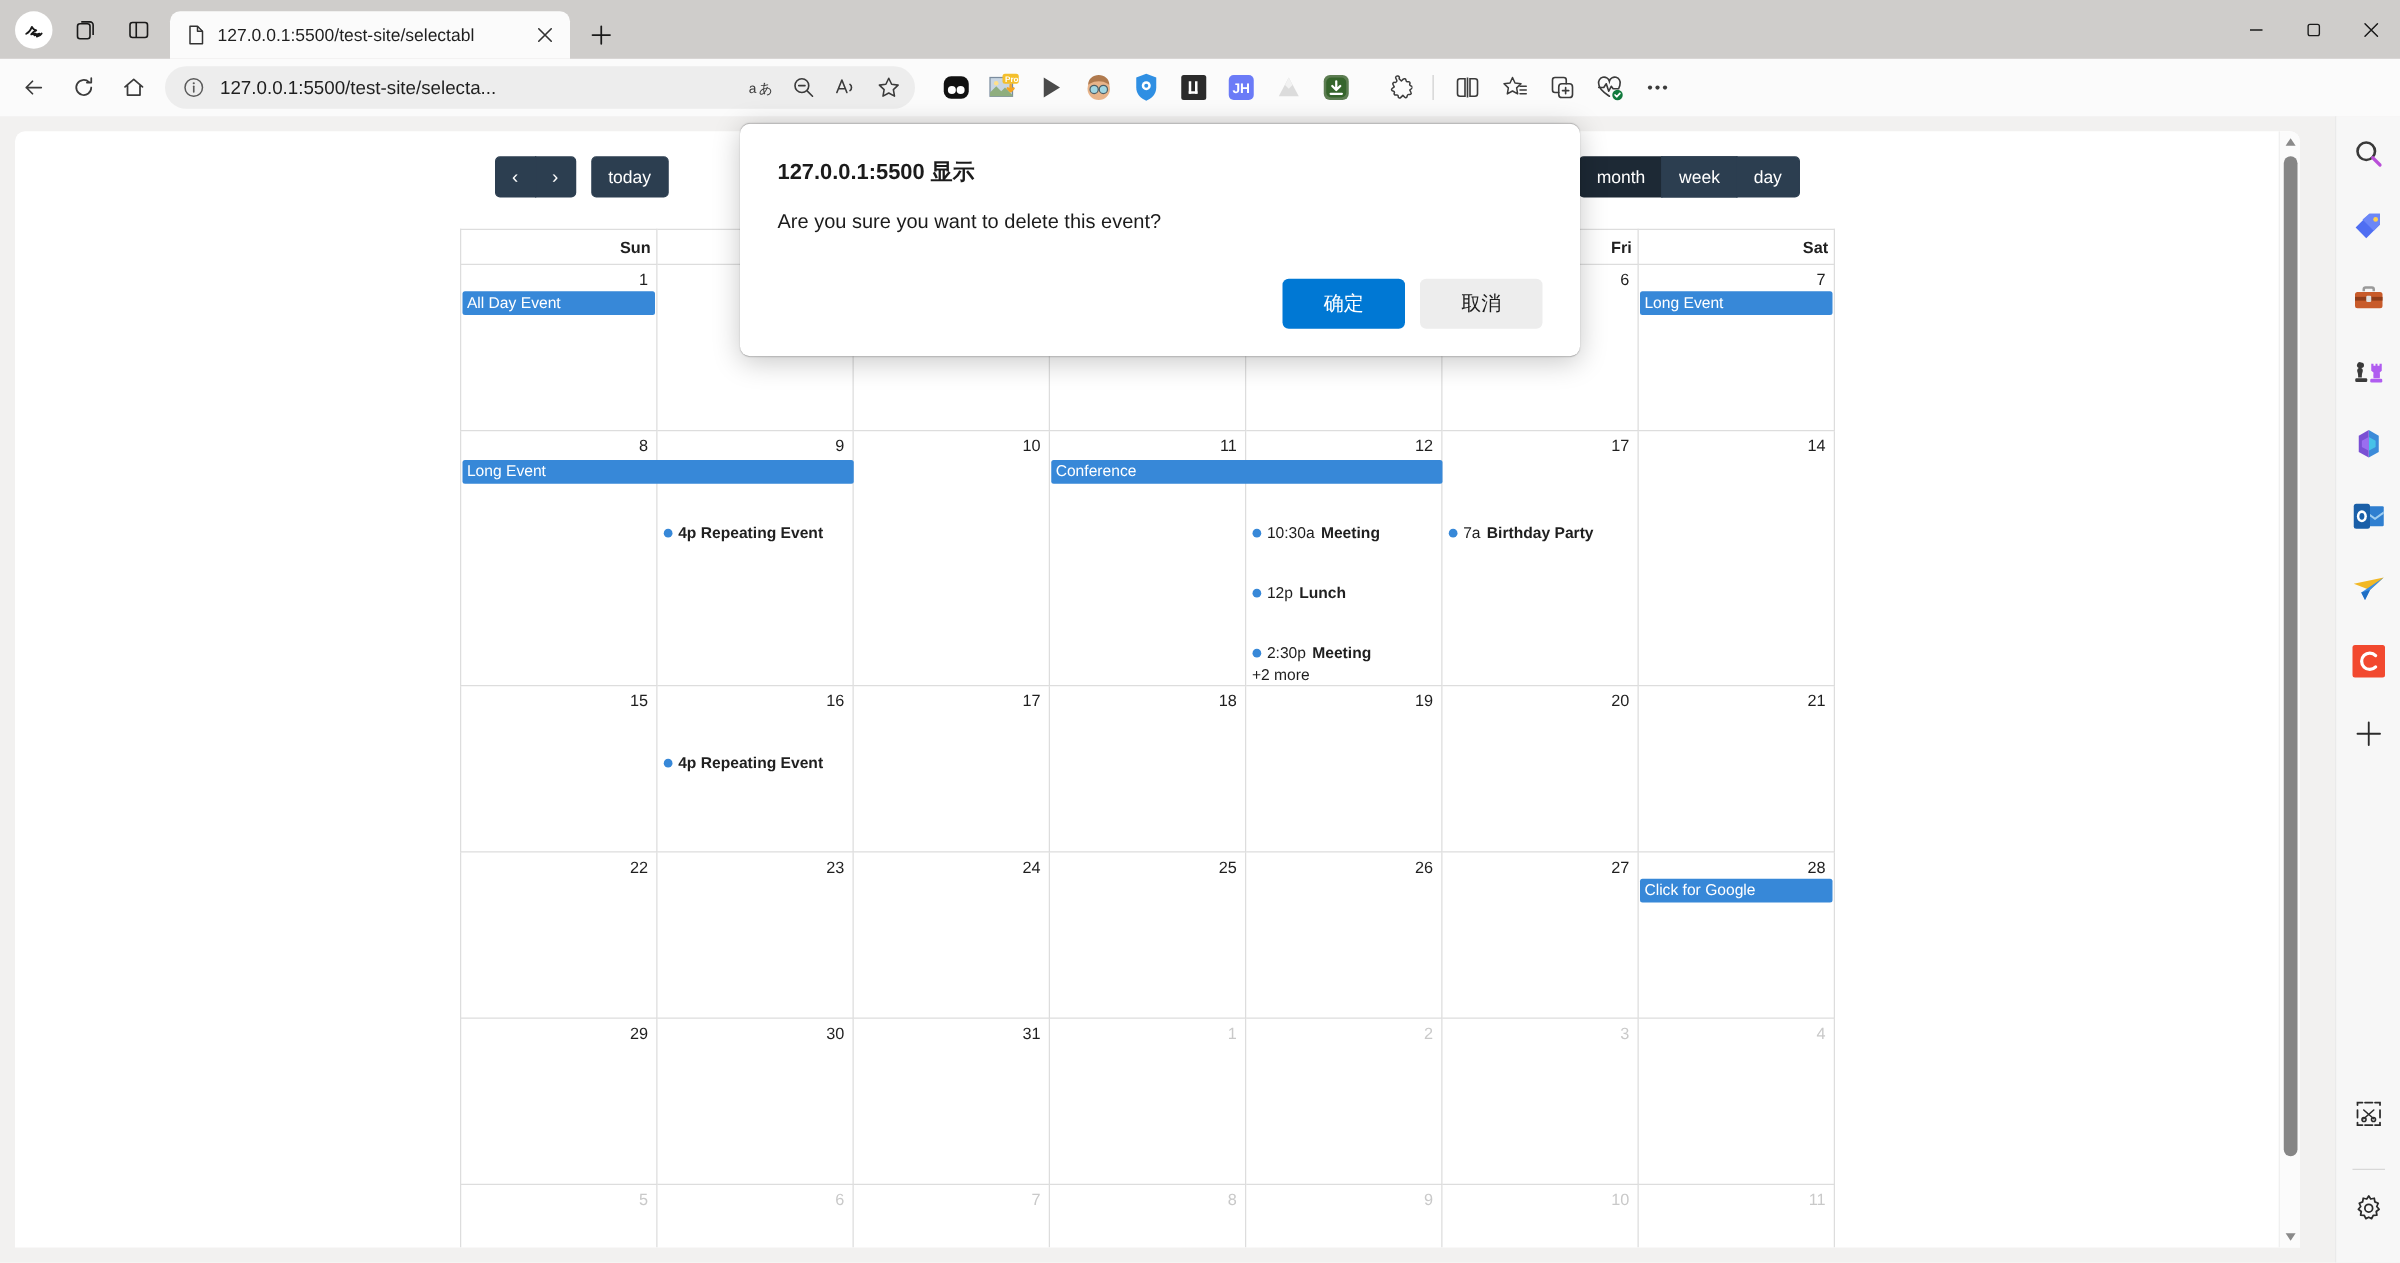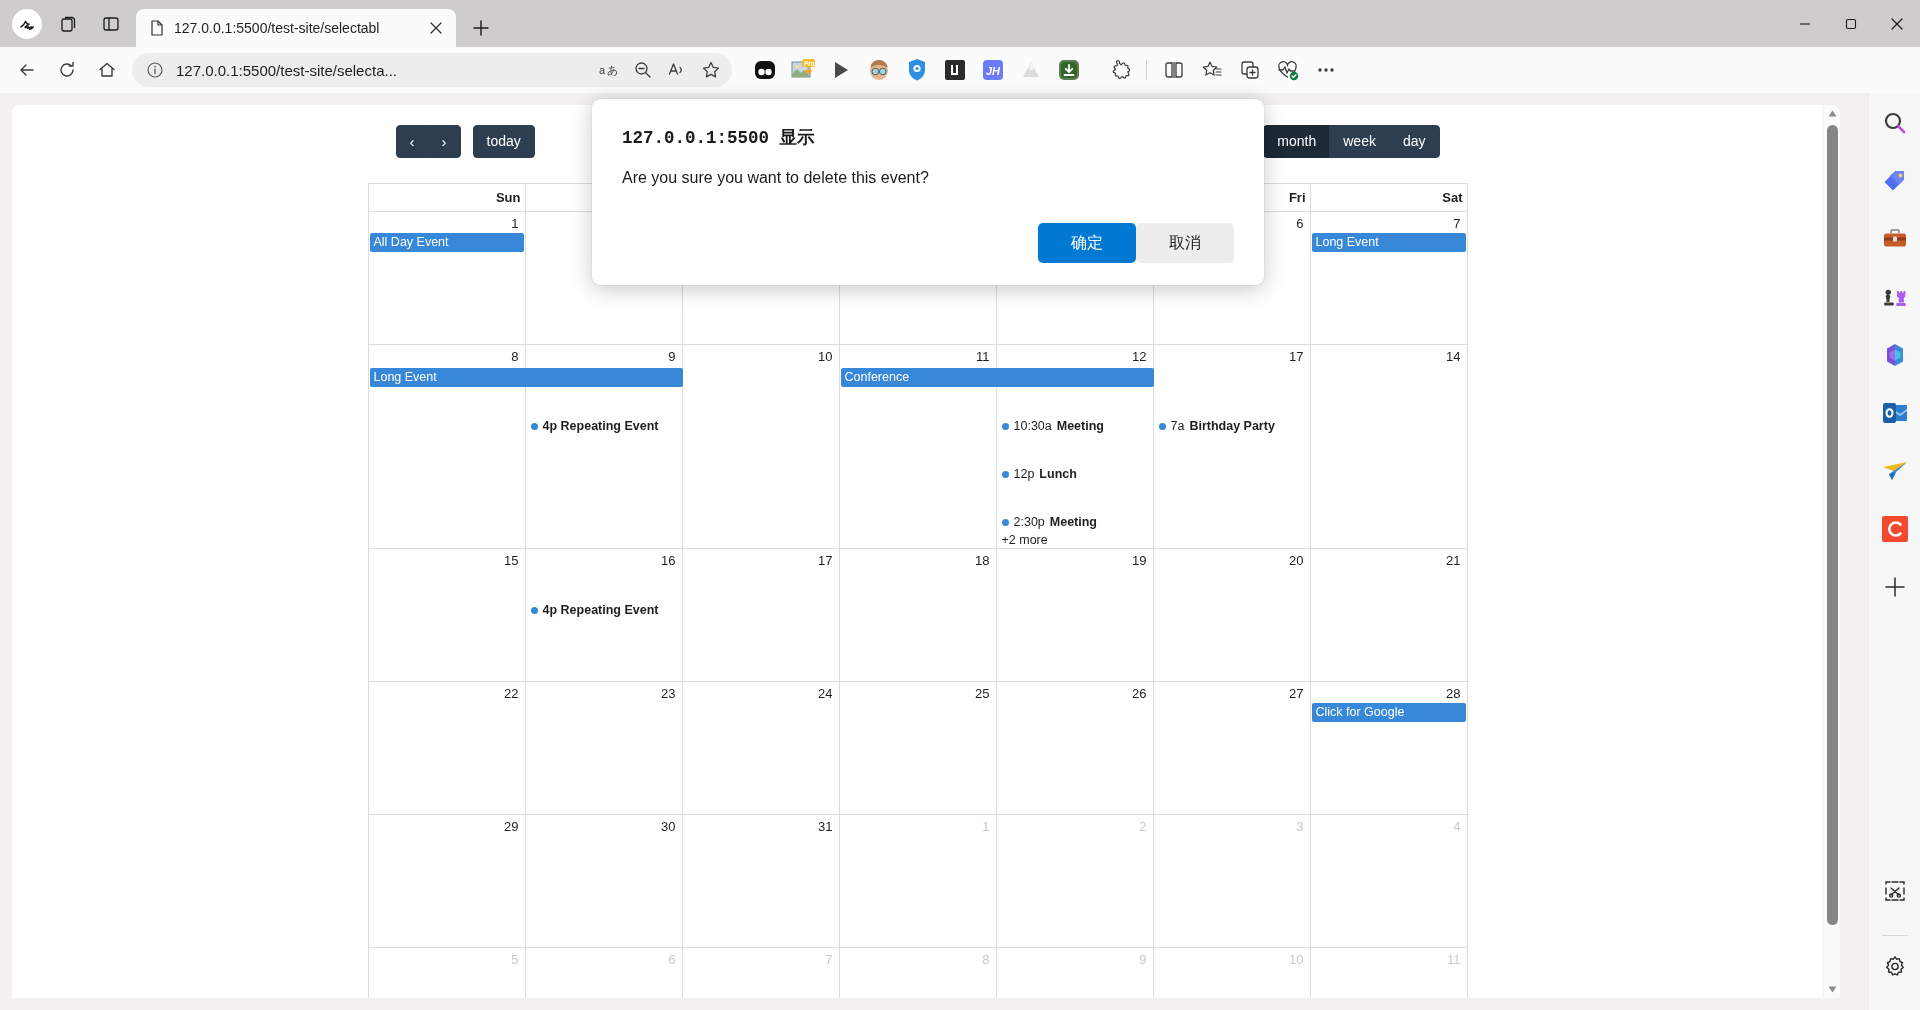--- a/index.html
+++ b/index.html
@@ -79,21 +79,21 @@
     align-items: center;
     padding: 0 6px 0 10px;
     margin-left: 4px;
     gap: 4px;
   }
   .omni-info { width: 26px; height: 26px; display: flex; align-items: center; justify-content: center; flex: 0 0 26px; }
   .omni-url { flex: 1; font-size: 15px; color: #1f1f1f; white-space: nowrap; overflow: hidden; padding-left: 4px; }
   .omni-act { width: 30px; height: 28px; display: flex; align-items: center; justify-content: center; border-radius: 5px; flex: 0 0 30px; }
 
   .ext-area { display: flex; align-items: center; gap: 4px; margin-left: 14px; }
-  .ext-btn { width: 34px; height: 34px; display: flex; align-items: center; justify-content: center; border-radius: 5px; font-style: italic; }
+  .ext-btn { width: 34px; height: 34px; display: flex; align-items: center; justify-content: center; border-radius: 5px; }
   .navbar-sep { width: 1px; height: 20px; background: #d0d0d0; margin: 0 6px; }
 
   
   .viewport {
     position: absolute;
     left: 12px; top: 105px;
     width: 1828px; height: 893px;
     background: #ffffff;
     border-radius: 8px 8px 0 0;
     overflow: hidden;
@@ -266,29 +266,28 @@
     border-radius: 8px;
     box-shadow: 0 4px 22px rgba(0,0,0,0.22), 0 0 1px rgba(0,0,0,0.3);
     padding: 26px 30px 22px 30px;
     pointer-events: auto;
   }
   .modal-title {
     font-size: 17.5px;
     font-weight: bold;
     color: #1b1b1b;
     margin-bottom: 20px;
-    font-family: Liberation Mono, monospace;
   }
   .modal-msg {
     font-size: 16px;
     color: #1b1b1b;
     margin-bottom: 36px;
   }
   .modal-actions {
-    display: flex; justify-content: flex-end; 
+    display: flex; justify-content: flex-end; gap: 12px;
   }
   .mbtn {
     min-width: 98px;
     height: 40px;
     border-radius: 5px;
     font-size: 16px;
     font-family: "Liberation Sans", sans-serif;
     display: inline-flex;
     align-items: center;
     justify-content: center;

